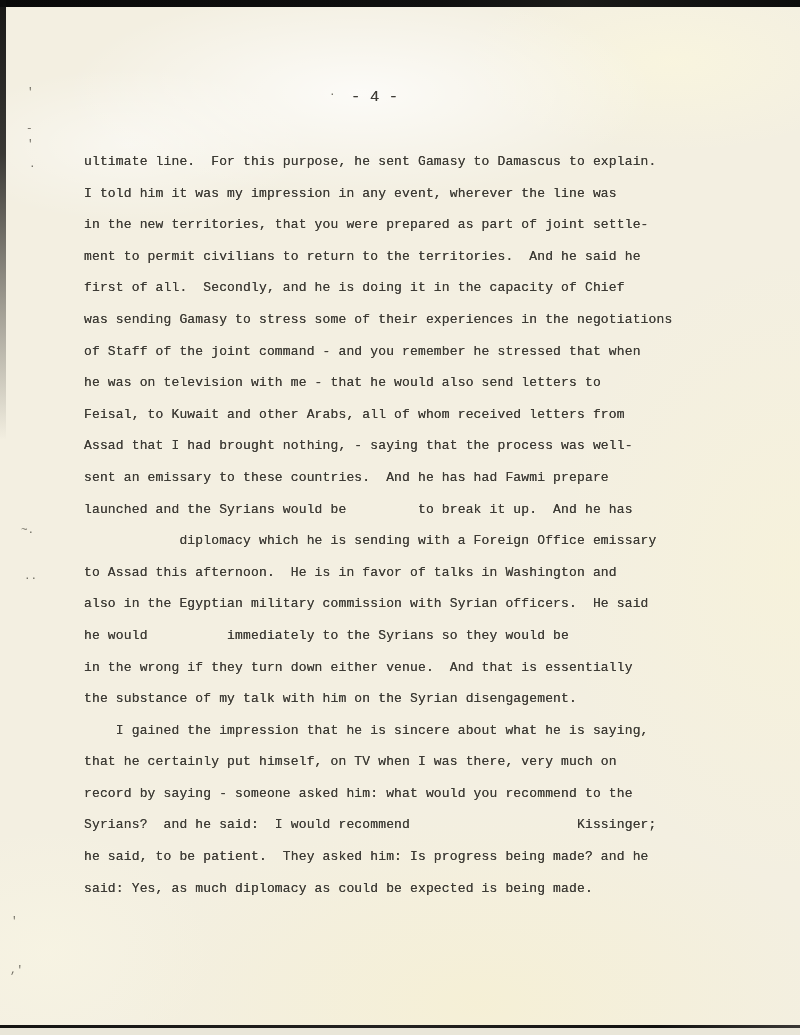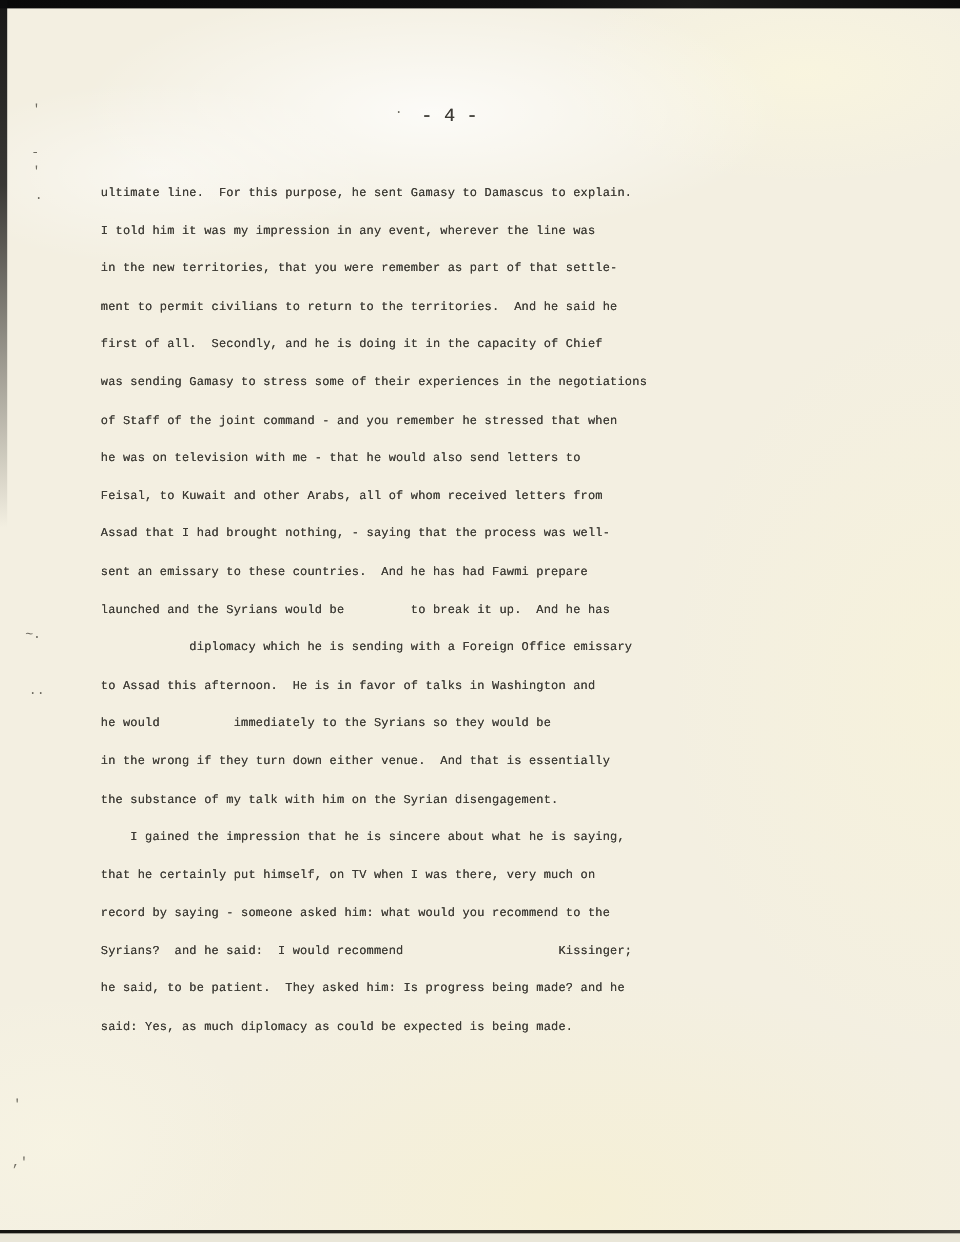--- a/index.html
+++ b/index.html
@@ -59,21 +59,21 @@
     white-space: pre;
     text-shadow: 0 0 0.5px rgba(61,59,53,0.8);
   }
   .text-block {
     position: absolute;
     left: 84px; top: 146px;
     width: 712px;
   }
   .text-line {
     white-space: pre;
-    font-size: 10px;
+    font-size: 13px;
     letter-spacing: 0.15px;
     line-height: 31.6px;
     height: 31.6px;
     color: #3d3b35;
     text-shadow: 0 0 0.55px rgba(58,56,50,0.85);
   }
   .margin-mark {
     position: absolute;
     font-size: 11px;
     color: #6d6a60;
@@ -84,32 +84,33 @@
 <body>
 
 <div class="edge-bar-top"></div>
 <div class="edge-strip-left"></div>
 
 <div class="page-number">- 4 -</div>
 
 <div class="text-block">
   <div class="text-line">ultimate line.  For this purpose, he sent Gamasy to Damascus to explain.</div>
   <div class="text-line">I told him it was my impression in any event, wherever the line was</div>
-  <div class="text-line">in the new territories, that you were remember as part of that settle-</div>
+  <div class="text-line">in the new territories, that you were prepared as part of joint settle-</div>
   <div class="text-line">ment to permit civilians to return to the territories.  And he said he</div>
   <div class="text-line">first of all.  Secondly, and he is doing it in the capacity of Chief</div>
   <div class="text-line">was sending Gamasy to stress some of their experiences in the negotiations</div>
   <div class="text-line">of Staff of the joint command - and you remember he stressed that when</div>
   <div class="text-line">he was on television with me - that he would also send letters to</div>
   <div class="text-line">Feisal, to Kuwait and other Arabs, all of whom received letters from</div>
   <div class="text-line">Assad that I had brought nothing, - saying that the process was well-</div>
   <div class="text-line">sent an emissary to these countries.  And he has had Fawmi prepare</div>
   <div class="text-line">launched and the Syrians would be         to break it up.  And he has</div>
   <div class="text-line">            diplomacy which he is sending with a Foreign Office emissary</div>
   <div class="text-line">to Assad this afternoon.  He is in favor of talks in Washington and</div>
+  <div class="text-line">also in the Egyptian military commission with Syrian officers.  He said</div>
   <div class="text-line">he would          immediately to the Syrians so they would be</div>
   <div class="text-line">in the wrong if they turn down either venue.  And that is essentially</div>
   <div class="text-line">the substance of my talk with him on the Syrian disengagement.</div>
   <div class="text-line">    I gained the impression that he is sincere about what he is saying,</div>
   <div class="text-line">that he certainly put himself, on TV when I was there, very much on</div>
   <div class="text-line">record by saying - someone asked him: what would you recommend to the</div>
   <div class="text-line">Syrians?  and he said:  I would recommend                     Kissinger;</div>
   <div class="text-line">he said, to be patient.  They asked him: Is progress being made? and he</div>
   <div class="text-line">said: Yes, as much diplomacy as could be expected is being made.</div>
 </div>

